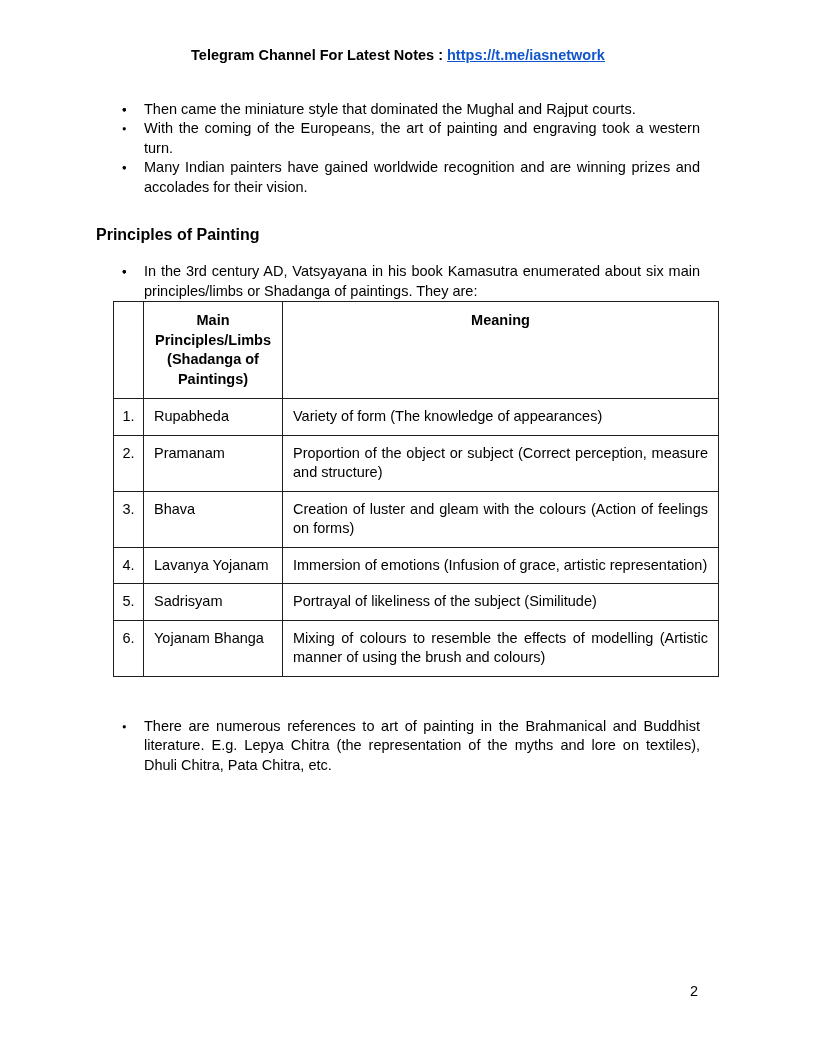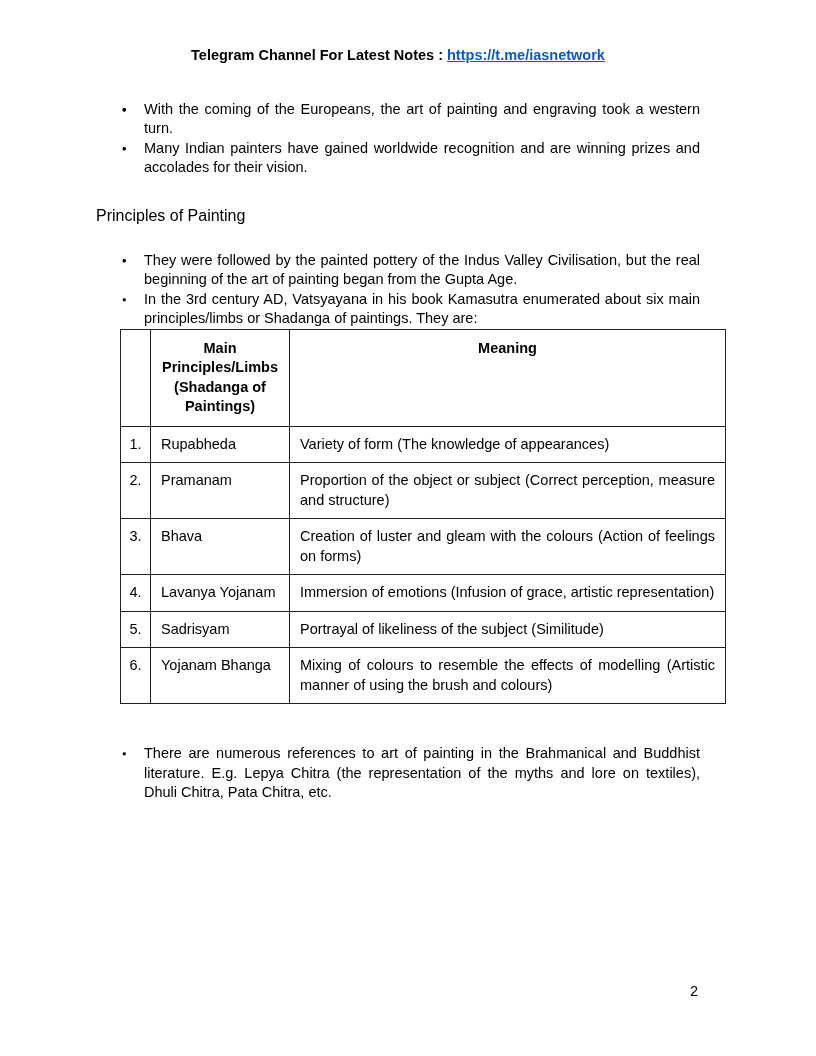--- a/index.html
+++ b/index.html
@@ -37,31 +37,31 @@
   ul.bullets li .bm {
     position: absolute;
     left: 26px; top: 0;
     font-size: 7.5px;
     line-height: 19.5px;
   }
 
   h2.heading {
     font-size: 16px;
     line-height: 19px;
-    font-weight: normal;
-    margin: 28px 0 26px 0;
+    font-weight: bold;
+    margin: 28px 0 18px 0;
   }
 
   .block2 { margin-bottom: 24px; }
 
   table.shadanga {
     border-collapse: collapse;
     table-layout: fixed;
     width: 605px;
-    margin-left: 24px;
+    margin-left: 17px;
     margin-bottom: 40px;
   }
   table.shadanga th, table.shadanga td {
     border: 1.5px solid #1f1f1f;
     vertical-align: top;
     padding: 8px 10px;
     font-size: 14.5px;
     line-height: 19.5px;
     overflow-wrap: break-word;
   }
@@ -90,31 +90,31 @@
 
 <div class="page">
 
   <div class="doc-header">
     <span>Telegram Channel For Latest Notes : </span><a class="tg-link" href="#">https://t.me/iasnetwork</a>
   </div>
 
   <ul class="bullets block1">
     <li><span class="bm">●</span></li>
     <li><span class="bm">●</span></li>
-    <li><span class="bm">●</span></li>
+    <li><span class="bm">●</span><span>Then came the miniature style that dominated the Mughal and Rajput courts.</span></li>
     <li><span class="bm">●</span><span>With the coming of the Europeans, the art of painting and engraving took a western turn.</span></li>
     <li><span class="bm">●</span></li>
     <li><span class="bm">●</span><span>Many Indian painters have gained worldwide recognition and are winning prizes and accolades for their vision.</span></li>
   </ul>
 
   <h2 class="heading">Principles of Painting</h2>
 
   <ul class="bullets block2">
     <li><span class="bm">●</span></li>
-    <li><span class="bm">●</span><span>They were followed by the painted pottery of the Indus Valley Civilisation, but the real beginning of the art of painting began from the Gupta Age.</span></li>
+    <li><span class="bm">●</span></li>
     <li><span class="bm">●</span><span>In the 3rd century AD, Vatsyayana in his book Kamasutra enumerated about six main principles/limbs or Shadanga of paintings. They are:</span></li>
   </ul>
 
   <table class="shadanga">
     <colgroup>
       <col class="c-num">
       <col class="c-principle">
       <col class="c-meaning">
     </colgroup>
     <tbody>

